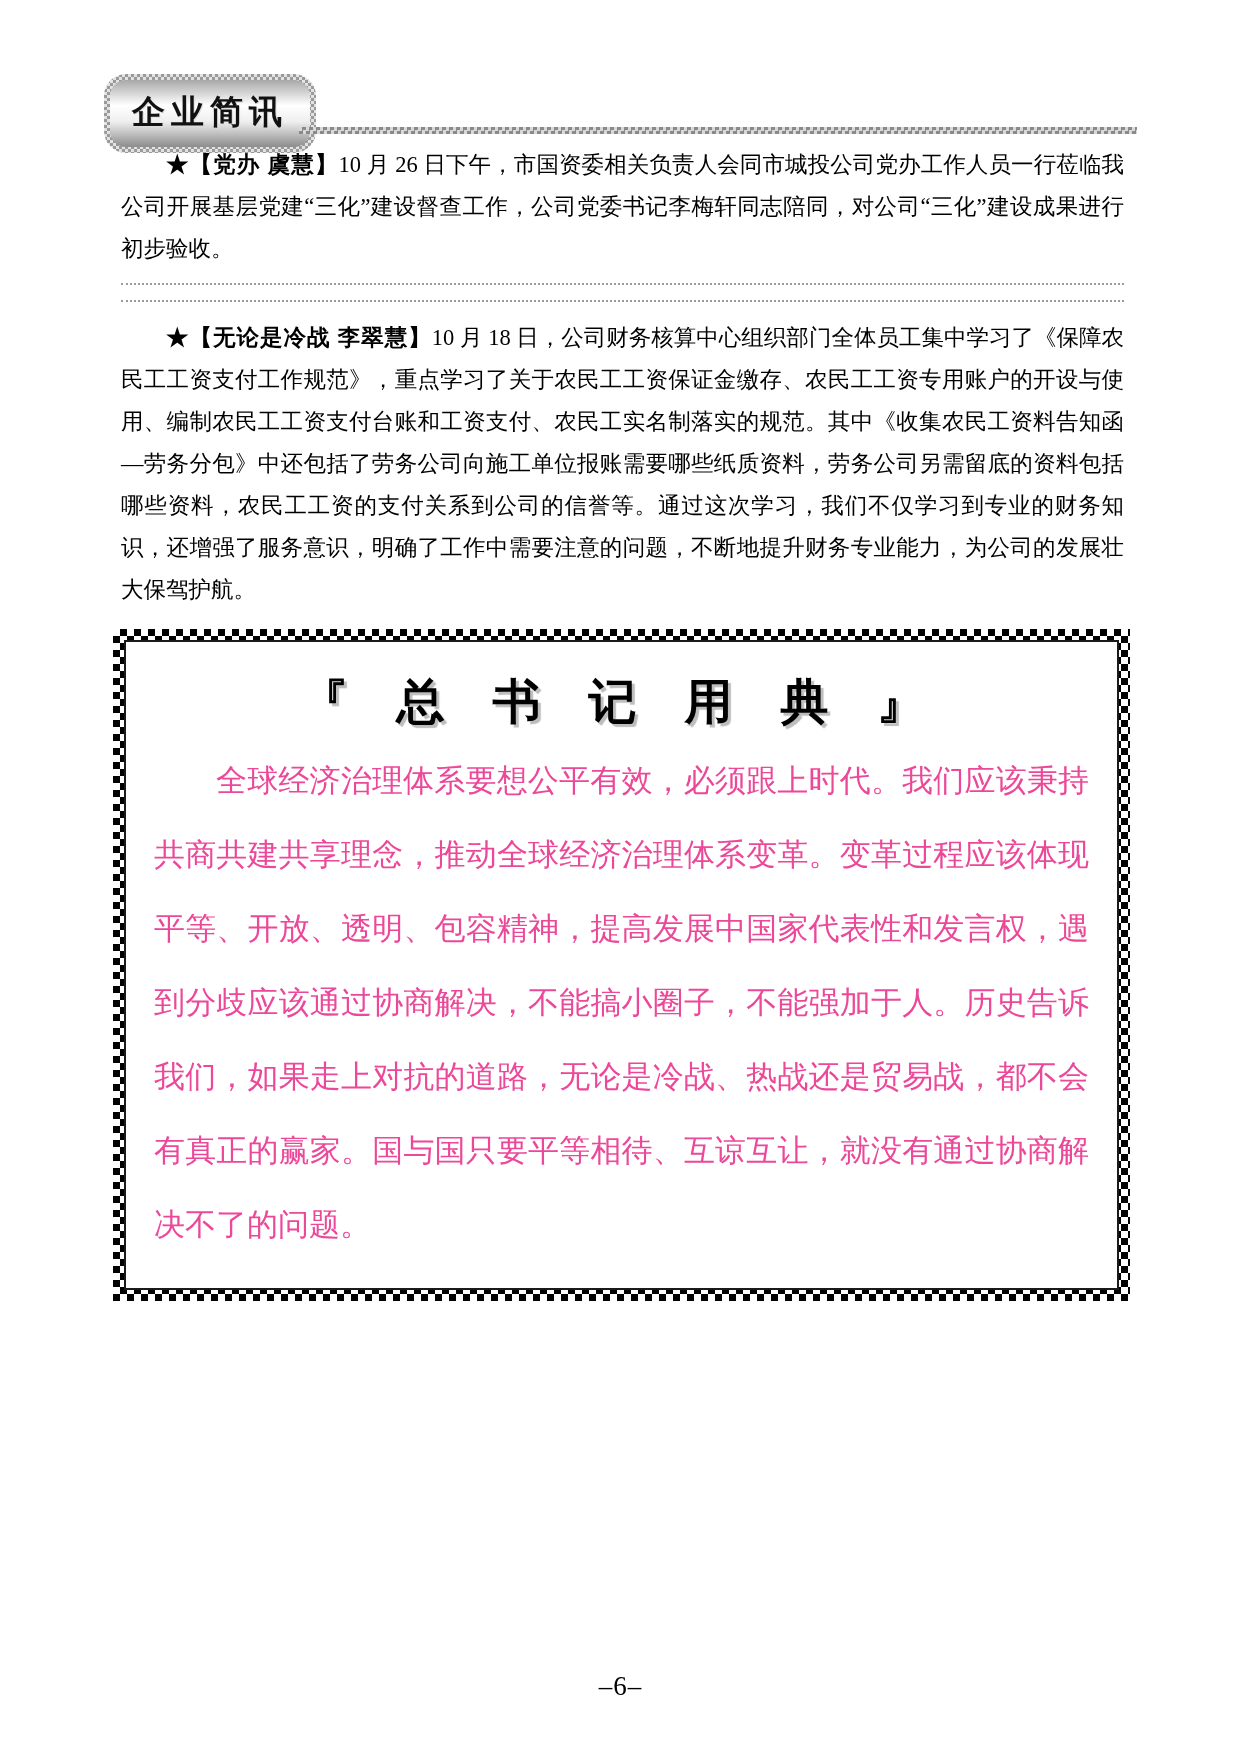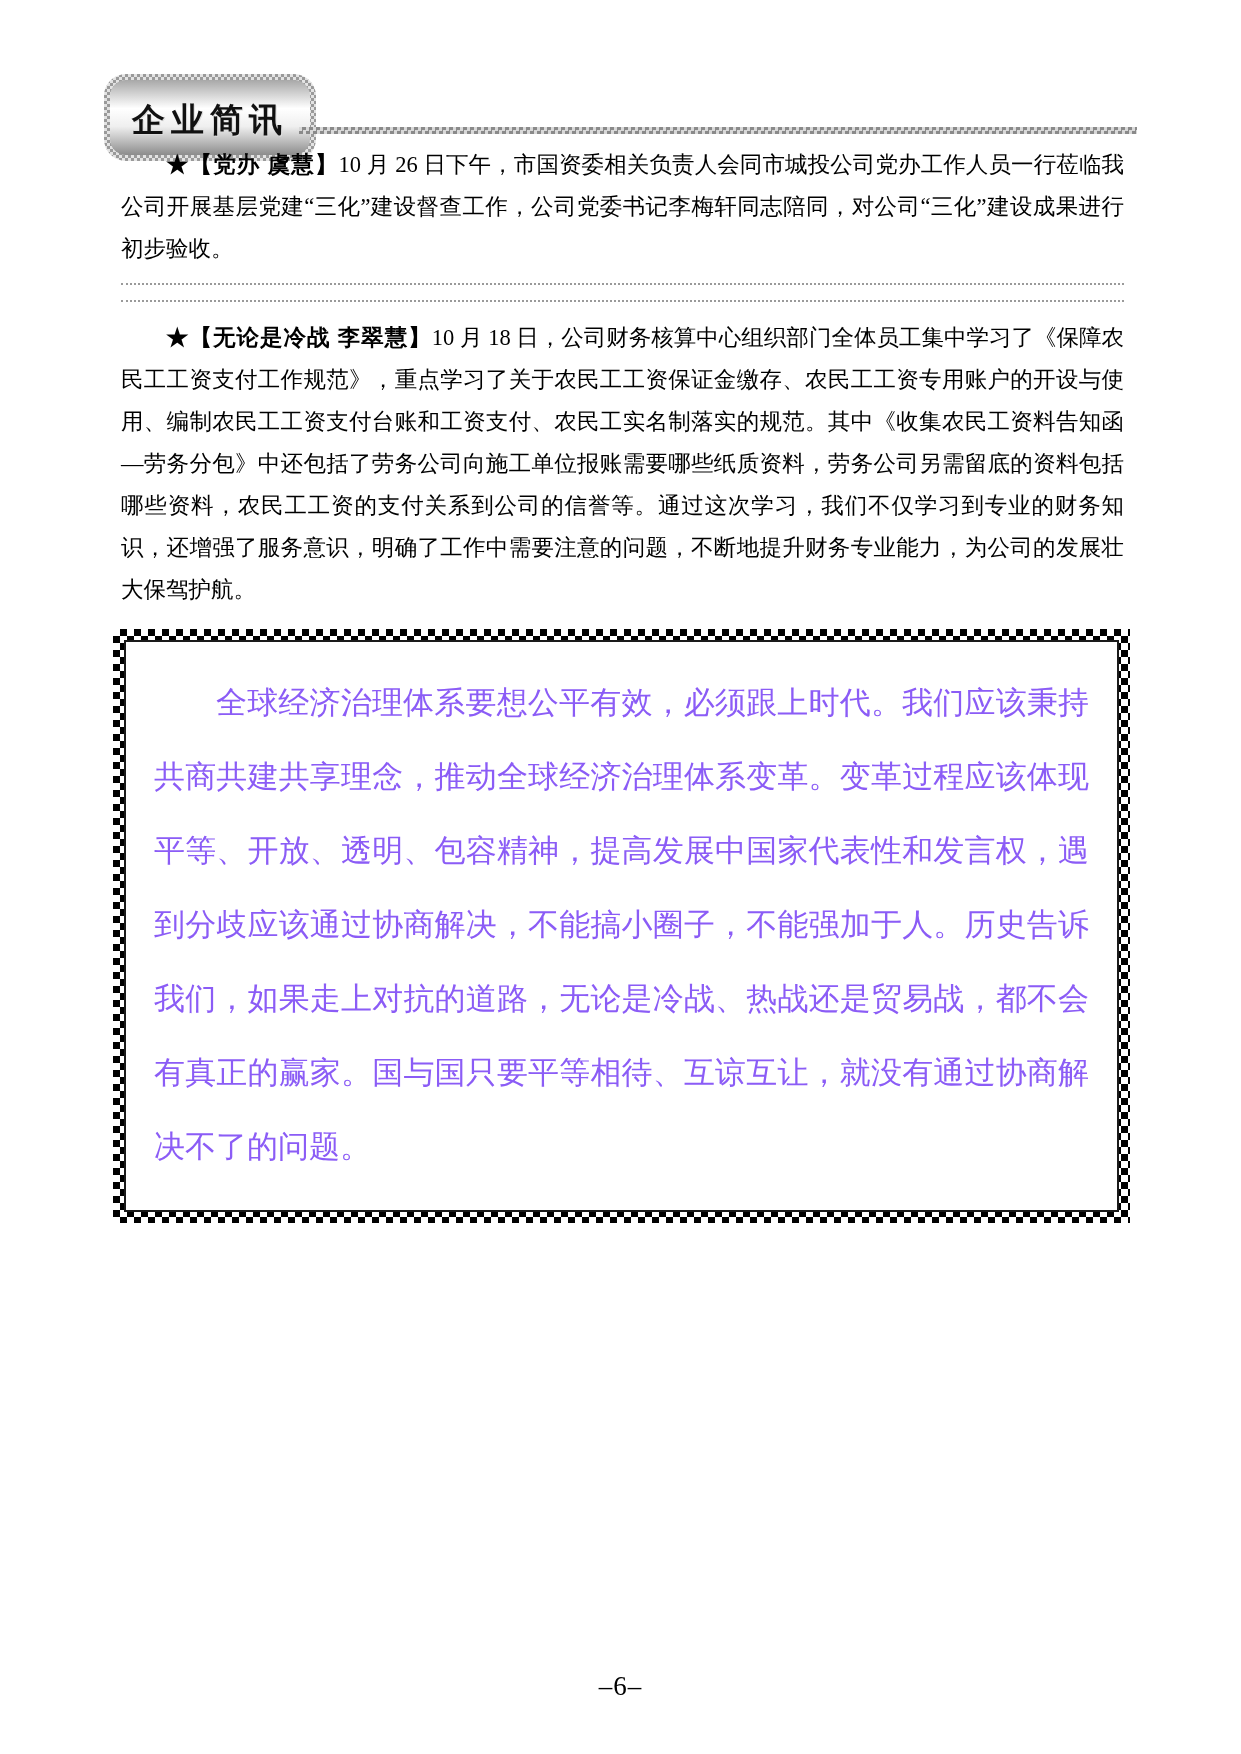--- a/index.html
+++ b/index.html
@@ -11,21 +11,21 @@
     color:#000;
   }
   
   .header-badge{
     position:absolute;left:104px;top:74px;
     padding:6px;border-radius:22px;
     background:#bbb repeating-conic-gradient(#9a9a9a 0% 25%, #e3e3e3 0% 50%) 0 0/6px 6px;
   }
   .badge-core{
     border-radius:16px;
-    padding:18px 22px 12px 22px;
+    padding:10px 22px 12px 22px;
     background:linear-gradient(180deg,#a8a8a8 0%,#ffffff 38%,#efefef 62%,#8c8c8c 100%);
   }
   .badge-core span{
     font-family:"Liberation Sans", sans-serif;
     font-weight:bold;font-size:33px;letter-spacing:6px;color:#111;
     text-shadow:1px 1px 0 #ddd;
     white-space:nowrap;
   }
   .header-rule{
     position:absolute;left:299px;top:127px;width:838px;height:7px;
@@ -67,21 +67,21 @@
     text-align:center;
     font-size:48px;font-weight:bold;
     letter-spacing:18px;
     text-shadow:3px 3px 1px #bdbdbd;
   }
   .quote-body{
     margin:10px 0 0 0;
     font-size:31px;line-height:74px;
     text-align:justify;text-justify:inter-ideograph;
     text-indent:2em;
-    color:#8b5cf6;
+    color:#ec4899;
   }
   
   .page-number{
     position:absolute;left:0;right:0;bottom:52px;
     text-align:center;
     font-size:27px;letter-spacing:1px;
   }
 </style>
 </head>
 <body>
@@ -105,20 +105,21 @@
 
 
     <div class="dotted-sep"></div>
 
     <article>
       <p class="body-p"><strong class="lead">★【无论是冷战 李翠慧】</strong><span>10 月 18 日，公司财务核算中心组织部门全体员工集中学习了《保障农民工工资支付工作规范》，重点学习了关于农民工工资保证金缴存、农民工工资专用账户的开设与使用、编制农民工工资支付台账和工资支付、农民工实名制落实的规范。其中《收集农民工资料告知函—劳务分包》中还包括了劳务公司向施工单位报账需要哪些纸质资料，劳务公司另需留底的资料包括哪些资料，农民工工资的支付关系到公司的信誉等。通过这次学习，我们不仅学习到专业的财务知识，还增强了服务意识，明确了工作中需要注意的问题，不断地提升财务专业能力，为公司的发展壮大保驾护航。</span></p>
     </article>
 
     <section class="quote-box">
       <div class="quote-inner">
+        <h2 class="quote-title">『 总 书 记 用 典 』</h2>
         <p class="quote-body">全球经济治理体系要想公平有效，必须跟上时代。我们应该秉持共商共建共享理念，推动全球经济治理体系变革。变革过程应该体现平等、开放、透明、包容精神，提高发展中国家代表性和发言权，遇到分歧应该通过协商解决，不能搞小圈子，不能强加于人。历史告诉我们，如果走上对抗的道路，无论是冷战、热战还是贸易战，都不会有真正的赢家。国与国只要平等相待、互谅互让，就没有通过协商解决不了的问题。</p>
       </div>
     </section>
 
   </div>
 
   <div class="page-number">–6–</div>
 
 </div>
 

